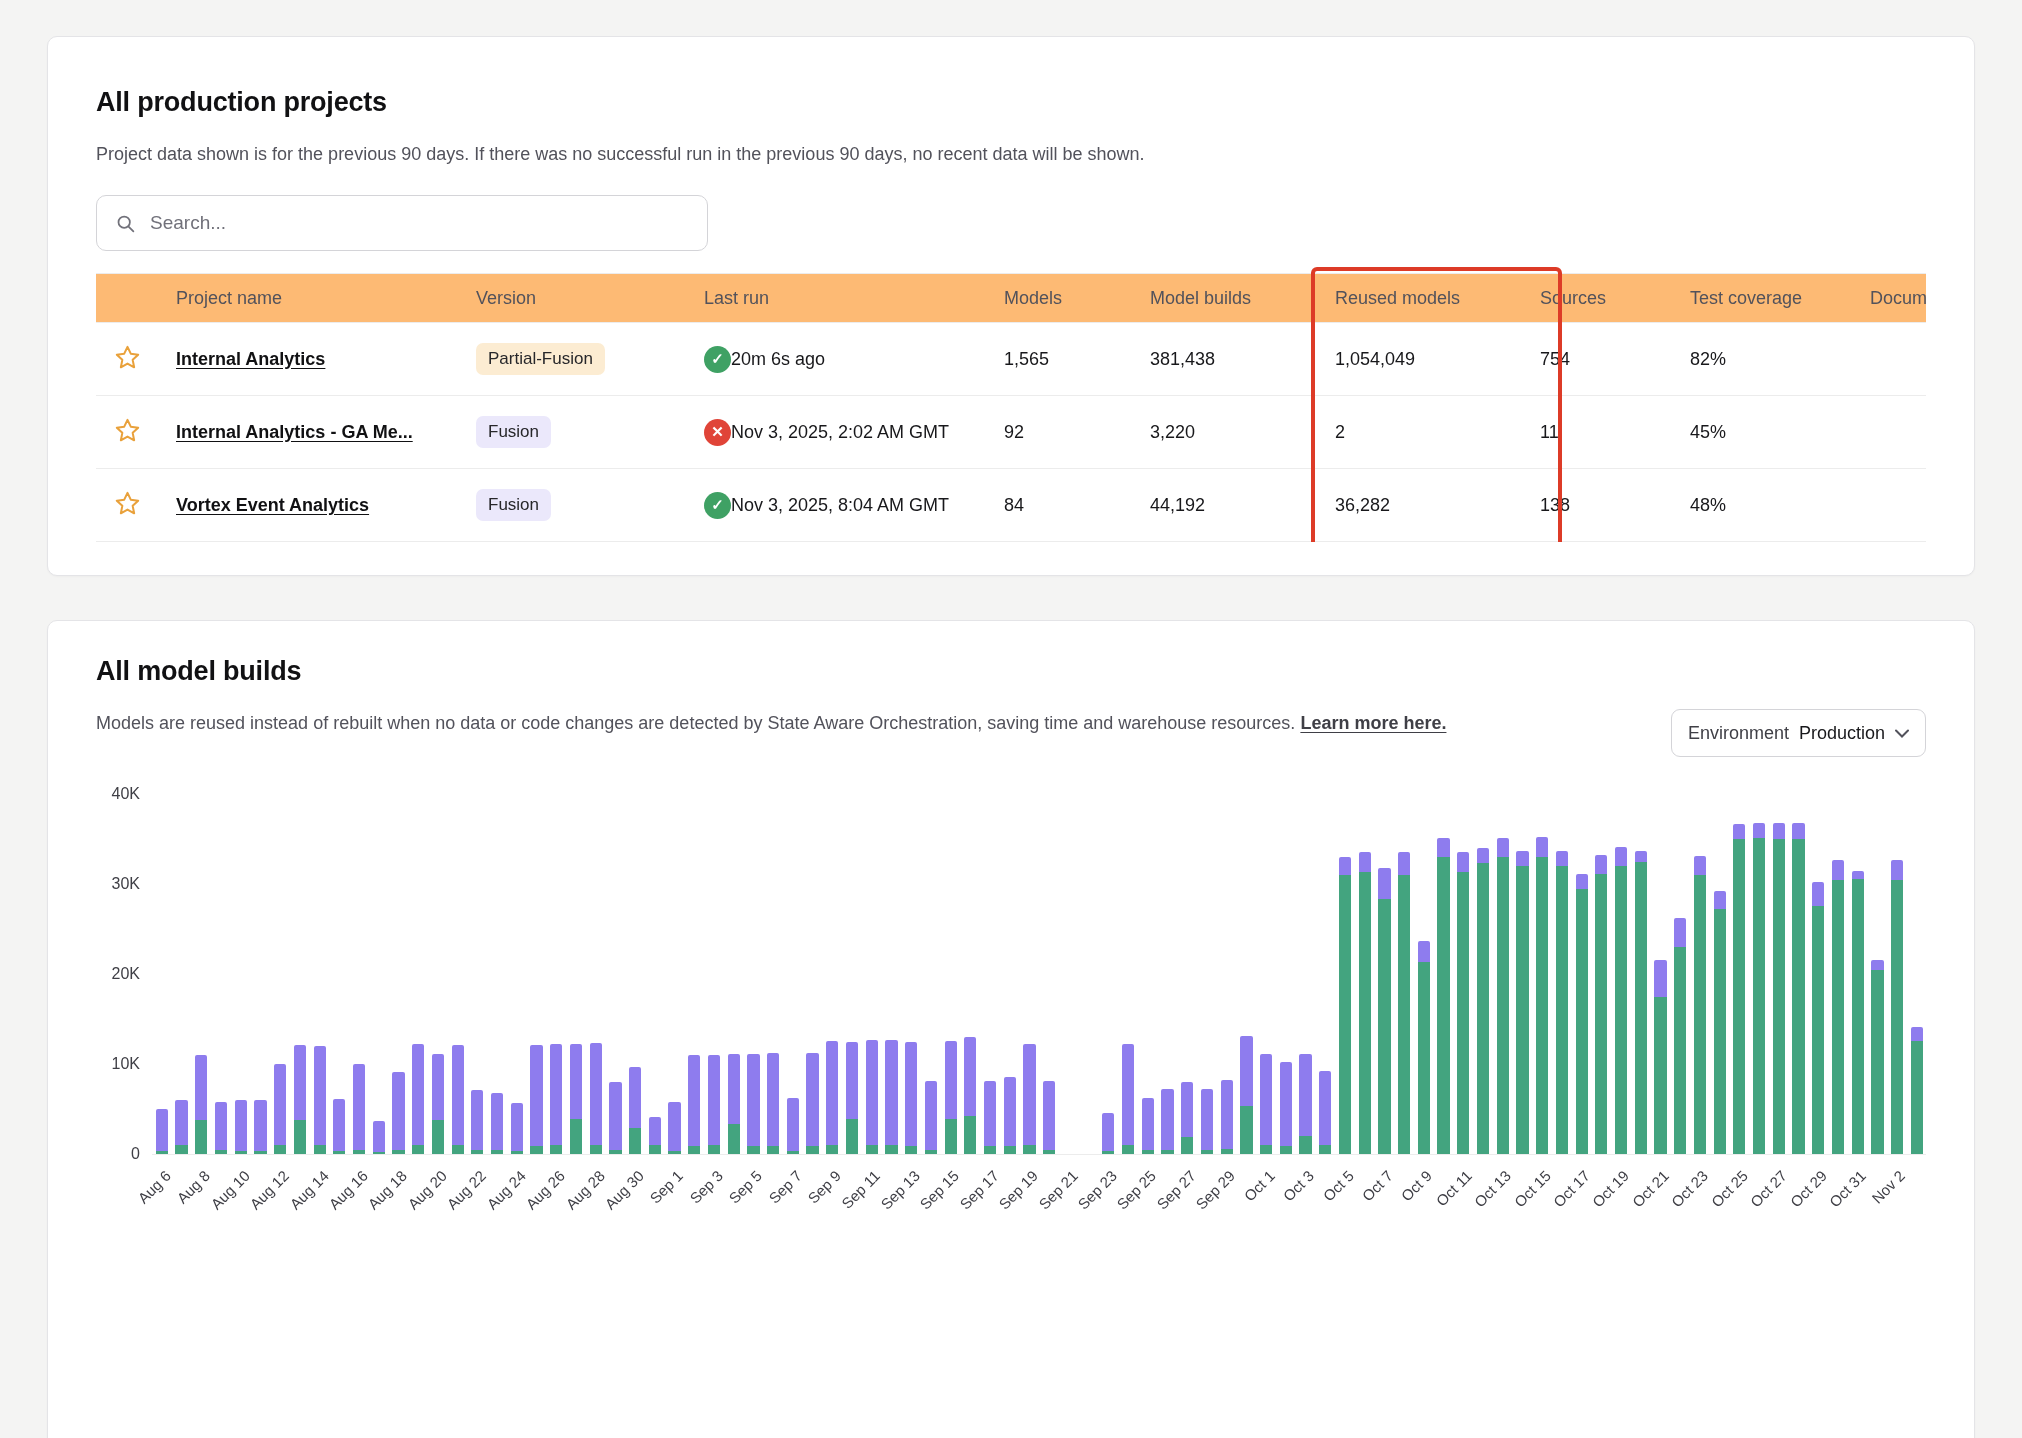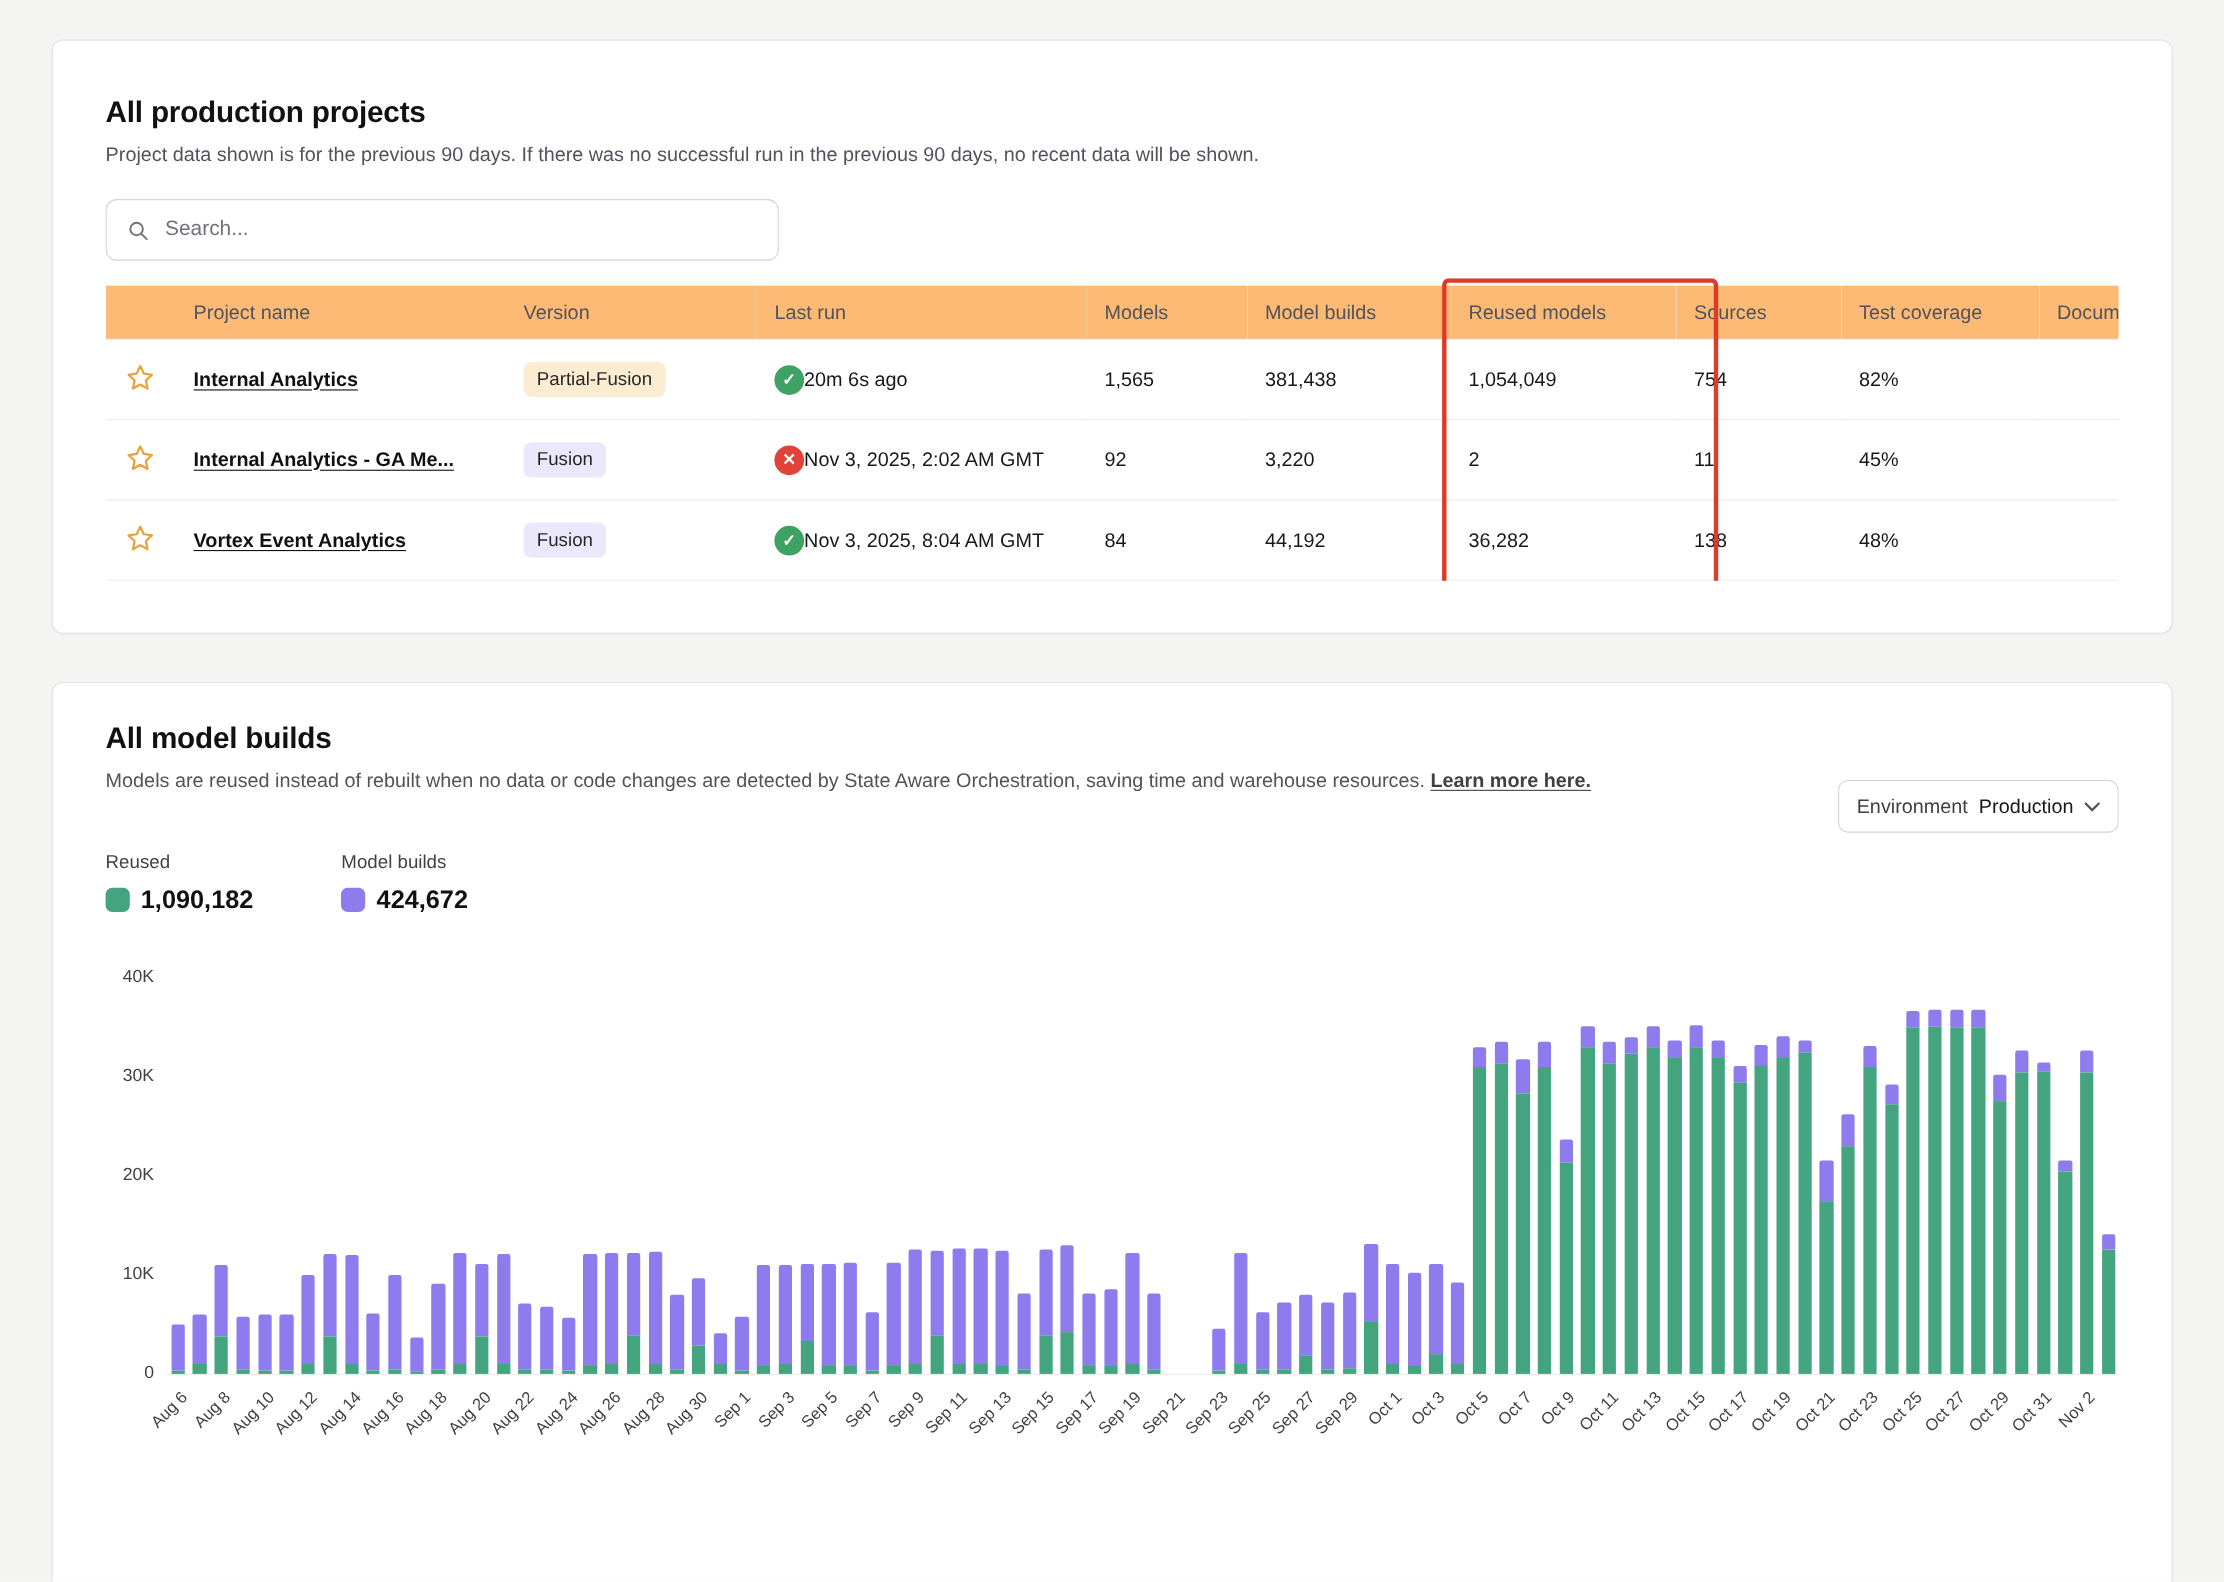--- a/index.html
+++ b/index.html
@@ -11,21 +11,21 @@
     -webkit-font-smoothing:antialiased;
   }
   .page{padding:36px 47px 0}
   .card{
     background:#fff;border:1px solid #e4e4e7;border-radius:10px;
     box-shadow:0 1px 2px rgba(0,0,0,.03);box-sizing:border-box;
   }
   
   .card1{padding:50px 48px 0;height:540px;position:relative}
   .card-title{margin:0;font-size:27px;font-weight:700;color:#111113;letter-spacing:-.2px}
-  .card-sub{margin:10px 0 0;font-size:18px;color:#52525b;line-height:1.4;white-space:nowrap}
+  .card-sub{margin:24px 0 0;font-size:18px;color:#52525b;line-height:1.4;white-space:nowrap}
   .searchbox{
     margin-top:28px;width:612px;height:56px;border:1px solid #d4d4d8;border-radius:10px;
     display:flex;align-items:center;gap:12px;padding:0 18px;box-sizing:border-box;background:#fff;
   }
   .searchbox svg{flex:0 0 auto}
   .searchbox input{
     border:0;outline:0;flex:1;font-size:19px;color:#18181b;background:transparent;
     font-family:"Liberation Sans",sans-serif;
   }
   .searchbox input::placeholder{color:#71717a}
@@ -205,36 +205,20 @@
     <p class="card-sub"><span>Models are reused instead of rebuilt when no data or code changes are detected by State Aware Orchestration, saving time and warehouse resources.</span> <a class="learn-link">Learn more here.</a></p>
 
     <button class="env-btn">
       <span class="env-lab">Environment</span>
       <span class="env-val">Production</span>
       <svg width="14" height="9" viewBox="0 0 14 9" fill="none" stroke="#52525b" stroke-width="2" stroke-linecap="round">
           <path d="M1 1.5l6 6 6-6"></path>
         </svg>
     </button>
 
-    <div class="legend">
-      <div class="legend-item">
-        <div class="lab">Reused</div>
-        <div class="valrow">
-          <span class="swatch" style="background: rgb(67, 164, 127);"></span>
-          <span class="val">1,090,182</span>
-        </div>
-      </div>
-      <div class="legend-item">
-        <div class="lab">Model builds</div>
-        <div class="valrow">
-          <span class="swatch" style="background: rgb(142, 124, 238);"></span>
-          <span class="val">424,672</span>
-        </div>
-      </div>
-    </div>
 
     <div class="chart">
       <div class="yaxis">
           <span style="top: 100%;">0</span>
           <span style="top: 75%;">10K</span>
           <span style="top: 50%;">20K</span>
           <span style="top: 25%;">30K</span>
           <span style="top: 0%;">40K</span>
         </div>
       <div class="plot">

